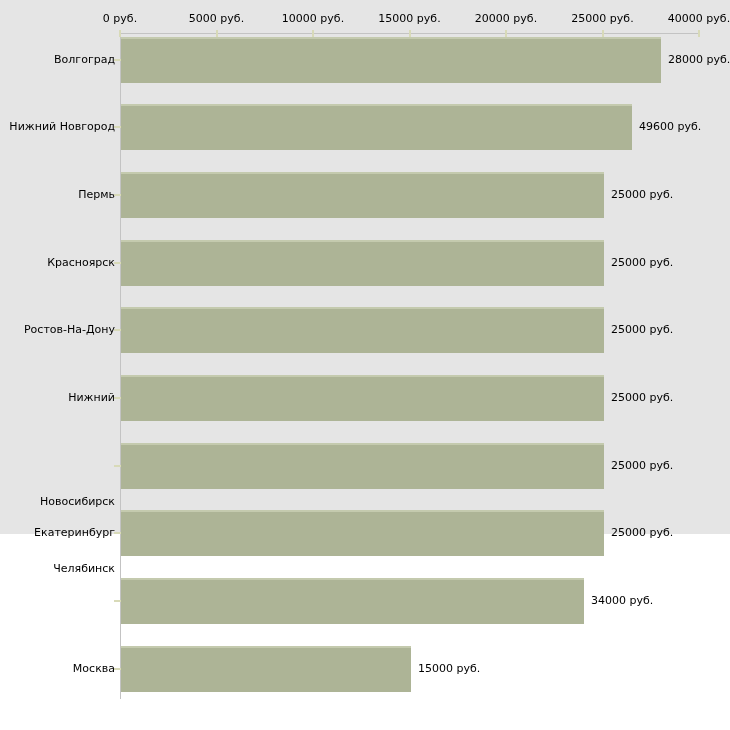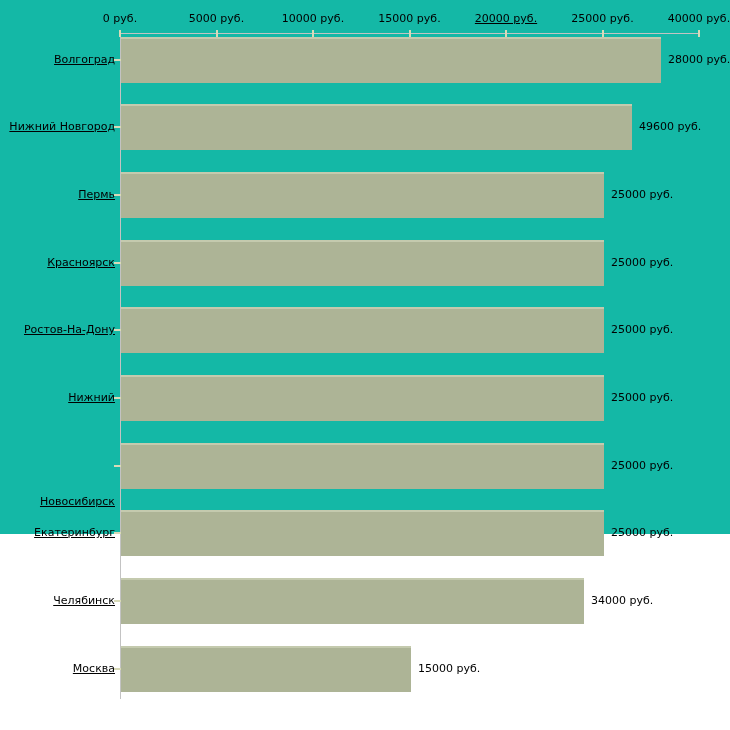--- a/index.html
+++ b/index.html
@@ -10,21 +10,21 @@
     height: 730px;
     overflow: hidden;
   }
   .chart {
     position: relative;
     width: 730px;
     height: 534px;
     font-family: "DejaVu Sans", "Liberation Sans", sans-serif;
     font-size: 11px;
     color: #000000;
-    background: #14b8a6;
+    background: #e5e5e5;
   }
   .x-axis-line {
     position: absolute;
     left: 120px;
     top: 33px;
     width: 580px;
     height: 1px;
     background: #c3c3c3;
   }
   .y-axis-line {
@@ -63,21 +63,20 @@
     background: #adb496;
     border-top: 2px solid #c4caae;
     box-sizing: border-box;
   }
   .cat-label {
     position: absolute;
     right: 615px;
     text-align: right;
     white-space: nowrap;
     line-height: 14px;
-    text-decoration: underline;
   }
   .val-label {
     position: absolute;
     white-space: nowrap;
     line-height: 14px;
   }
 </style>
 </head>
 <body>
 
@@ -86,21 +85,21 @@
   <div class="y-axis-line"></div>
   <div id="x-axis">
       <span class="x-tick-label" style="left: 120px;">0 руб.</span>
       <div class="x-tick-mark" style="left: 119px;"></div>
       <span class="x-tick-label" style="left: 216.5px;">5000 руб.</span>
       <div class="x-tick-mark" style="left: 215.5px;"></div>
       <span class="x-tick-label" style="left: 313px;">10000 руб.</span>
       <div class="x-tick-mark" style="left: 312px;"></div>
       <span class="x-tick-label" style="left: 409.5px;">15000 руб.</span>
       <div class="x-tick-mark" style="left: 408.5px;"></div>
-      <span class="x-tick-label" style="left: 506px; text-decoration: underline;">20000 руб.</span>
+      <span class="x-tick-label" style="left: 506px;">20000 руб.</span>
       <div class="x-tick-mark" style="left: 505px;"></div>
       <span class="x-tick-label" style="left: 602.5px;">25000 руб.</span>
       <div class="x-tick-mark" style="left: 601.5px;"></div>
       <span class="x-tick-label" style="left: 699px;">40000 руб.</span>
       <div class="x-tick-mark" style="left: 698px;"></div>
     </div>
   <div id="bars-area">
       <div class="cat-label" style="top: 53px;">Волгоград</div>
       <div class="y-tick-mark" style="top: 59px;"></div>
       <div class="bar" style="top: 37px; width: 540px;"></div>
@@ -126,21 +125,21 @@
       <div class="bar" style="top: 375px; width: 483px;"></div>
       <div class="val-label" style="left: 611px; top: 391px;">25000 руб.</div>
       <div class="cat-label" style="top: 459px; margin-top: 36px;">Новосибирск</div>
       <div class="y-tick-mark" style="top: 465px;"></div>
       <div class="bar" style="top: 443px; width: 483px;"></div>
       <div class="val-label" style="left: 611px; top: 459px;">25000 руб.</div>
       <div class="cat-label" style="top: 526px;">Екатеринбург</div>
       <div class="y-tick-mark" style="top: 532px;"></div>
       <div class="bar" style="top: 510px; width: 483px;"></div>
       <div class="val-label" style="left: 611px; top: 526px;">25000 руб.</div>
-      <div class="cat-label" style="top: 594px;">Челябинск</div>
+      <div class="cat-label" style="top: 562px;">Челябинск</div>
       <div class="y-tick-mark" style="top: 600px;"></div>
       <div class="bar" style="top: 578px; width: 463px;"></div>
       <div class="val-label" style="left: 591px; top: 594px;">34000 руб.</div>
       <div class="cat-label" style="top: 662px;">Москва</div>
       <div class="y-tick-mark" style="top: 668px;"></div>
       <div class="bar" style="top: 646px; width: 290px;"></div>
       <div class="val-label" style="left: 418px; top: 662px;">15000 руб.</div>
     </div>
 </div>
 

